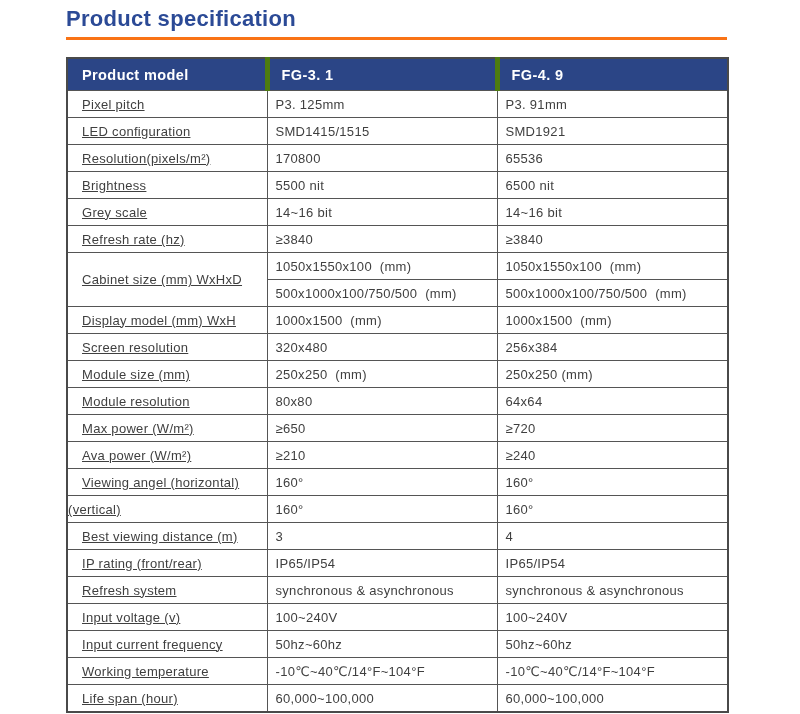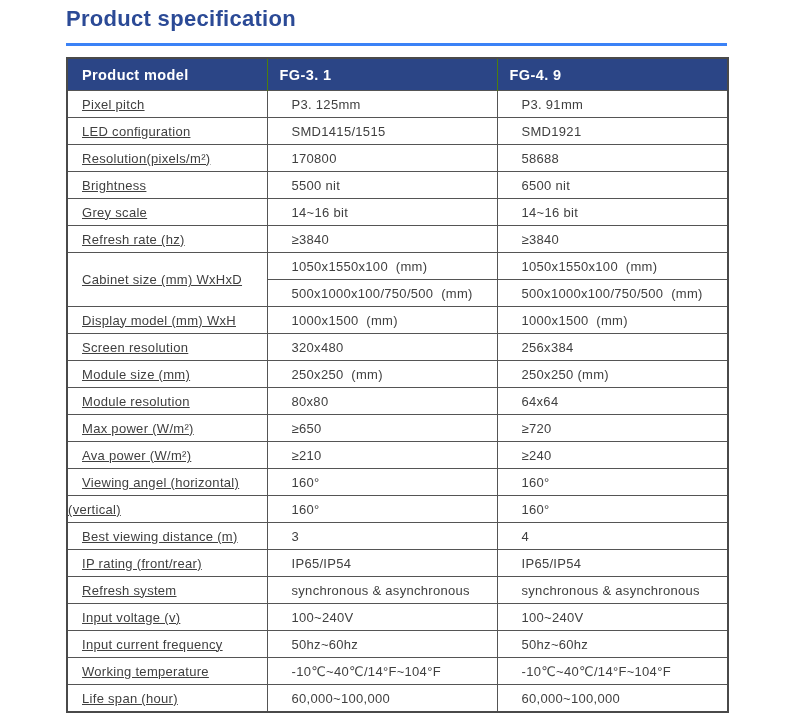--- a/index.html
+++ b/index.html
@@ -12,23 +12,23 @@
     width: 800px;
     height: 714px;
     background: #ffffff;
     box-sizing: border-box;
     padding: 6px 0 0 66px;
   }
   .content {
     width: 661px;
   }
   .title-block {
-    border-bottom: 3px solid #3b82f6;
-    padding-bottom: 11px;
-    margin-bottom: 11px;
+    border-bottom: 3px solid #f97316;
+    padding-bottom: 5px;
+    margin-bottom: 17px;
   }
   .page-title {
     margin: 0;
     font-size: 22px;
     font-weight: bold;
     letter-spacing: 0.3px;
     color: #2b4a96;
   }
   table.spec {
     width: 661px;
@@ -41,38 +41,38 @@
   col.c-v2    { width: 231px; }
   thead th {
     background: #2b4586;
     color: #ffffff;
     font-size: 14.5px;
     font-weight: bold;
     text-align: left;
     height: 31px;
     padding: 0 0 0 14px;
     letter-spacing: 0.4px;
-    border-right: 1px solid #4d7c0f;
+    border-right: 5px solid #4d7c0f;
   }
   thead th:last-child { border-right: none; }
   thead th.h-model { padding-left: 14px; }
   thead th.h-val   { padding-left: 12px; }
   tbody td {
     border: 1px solid #555555;
     height: 26px;
     font-size: 13px;
     color: #3f3f3f;
     letter-spacing: 0.3px;
     padding: 0;
     white-space: pre;
     overflow: hidden;
   }
   td.lab { padding-left: 14px; text-decoration: underline; }
   td.lab.right { padding-right: 9px; padding-left: 0; }
-  td.val { padding-left: 24px; }
+  td.val { padding-left: 8px; }
 </style>
 </head>
 <body>
 
 <div class="page">
   <div class="content">
 
     <div class="title-block">
       <h1 class="page-title">Product specification</h1>
     </div>
@@ -97,21 +97,21 @@
           <td class="val">P3. 91mm</td>
         </tr>
         <tr>
           <td class="lab">LED configuration</td>
           <td class="val">SMD1415/1515</td>
           <td class="val">SMD1921</td>
         </tr>
         <tr>
           <td class="lab">Resolution(pixels/m²)</td>
           <td class="val">170800</td>
-          <td class="val">58688</td>
+          <td class="val">65536</td>
         </tr>
         <tr>
           <td class="lab">Brightness</td>
           <td class="val">5500 nit</td>
           <td class="val">6500 nit</td>
         </tr>
         <tr>
           <td class="lab">Grey scale</td>
           <td class="val">14~16 bit</td>
           <td class="val">14~16 bit</td>

